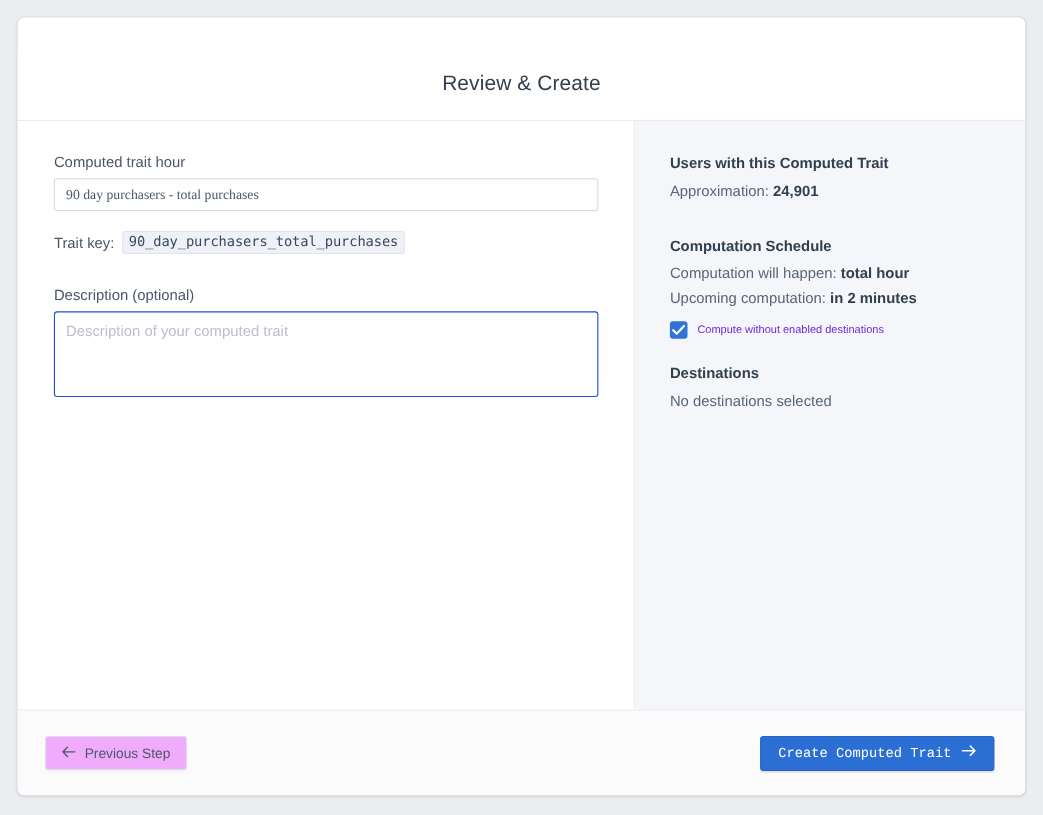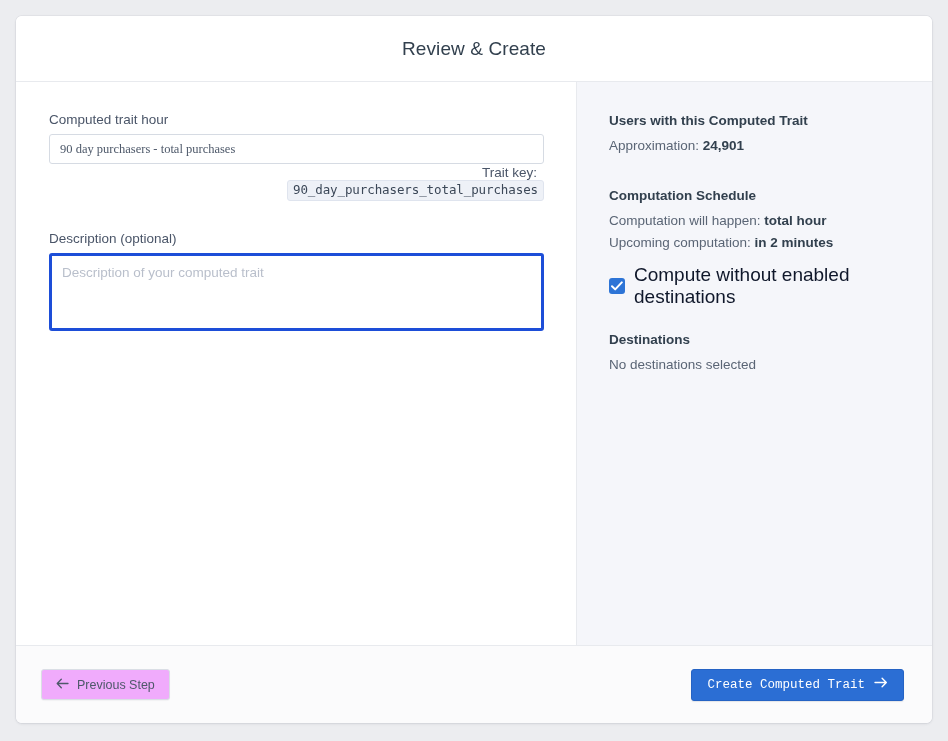--- a/index.html
+++ b/index.html
@@ -31,20 +31,21 @@
 
   
   .card-header {
     height: 65px;
     flex: 0 0 65px;
     border-bottom: 1px solid #e8eaee;
     display: flex;
     align-items: center;
     justify-content: center;
     background: #ffffff;
+    margin-top: 28px;
   }
   .card-header-title {
     font-size: 19px;
     color: #32404e;
     letter-spacing: 0.1px;
   }
 
   
   .card-body {
     flex: 1 1 auto;
@@ -86,24 +87,23 @@
     font-size: 12.5px;
     color: #4d5869;
     font-family: Liberation Serif, serif;
     background: #fff;
     outline: none;
   }
   .text-input::placeholder { color: #b6bcc8; }
 
   .traitkey-row {
     display: flex;
-    align-items: flex-end;
-    margin-top: 1px;
+    align-items: center;
+    margin-top: 18px;
     margin-bottom: 30px;
-    flex-direction: column;
   }
   .traitkey-label {
     font-size: 13.5px;
     color: #4a5568;
     margin-right: 7px;
   }
   .traitkey-chip {
     font-family: "DejaVu Sans Mono", monospace;
     font-size: 12.5px;
     color: #3c4858;
@@ -112,21 +112,21 @@
     border-radius: 3px;
     padding: 2px 5px 3px 5px;
     line-height: 14px;
     letter-spacing: -0.1px;
   }
 
   .textarea-input {
     width: 100%;
     height: 78px;
     box-sizing: border-box;
-    border: 3px solid #1d4ed8;
+    border: 1px solid #1d4ed8;
     border-radius: 3px;
     padding: 9px 10px;
     font-size: 13.5px;
     color: #4d5869;
     font-family: "Liberation Sans", sans-serif;
     resize: none;
     outline: none;
     background: #fff;
   }
   .textarea-input::placeholder { color: #b9bfcb; }
@@ -159,22 +159,22 @@
     width: 16px;
     height: 16px;
     flex: 0 0 16px;
     border-radius: 3px;
     background: #2d74d6;
     position: relative;
     margin-right: 9px;
   }
   .checkbox-box svg { position: absolute; left: 2px; top: 3px; }
   .checkbox-label {
-    font-size: 19px;
-    color: #0f172a;
+    font-size: 10px;
+    color: #6d28d9;
   }
 
   
   .card-footer {
     flex: 0 0 78px;
     height: 78px;
     background: #fbfbfc;
     border-top: 1px solid #e8eaee;
     display: flex;
     align-items: center;

